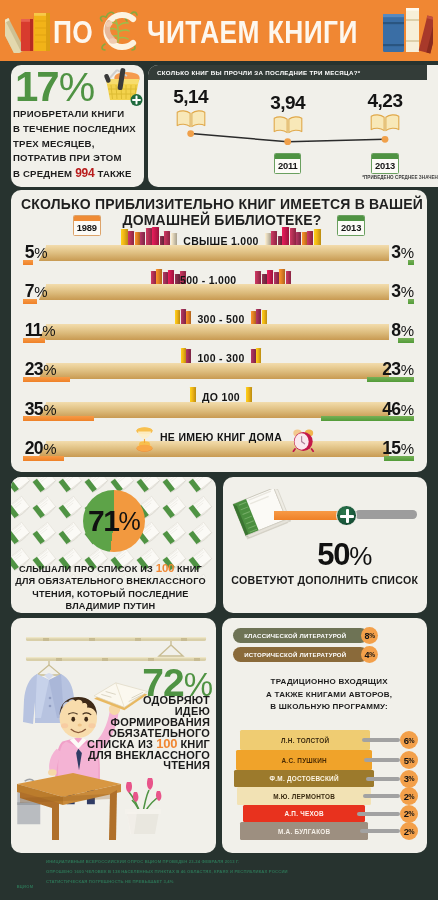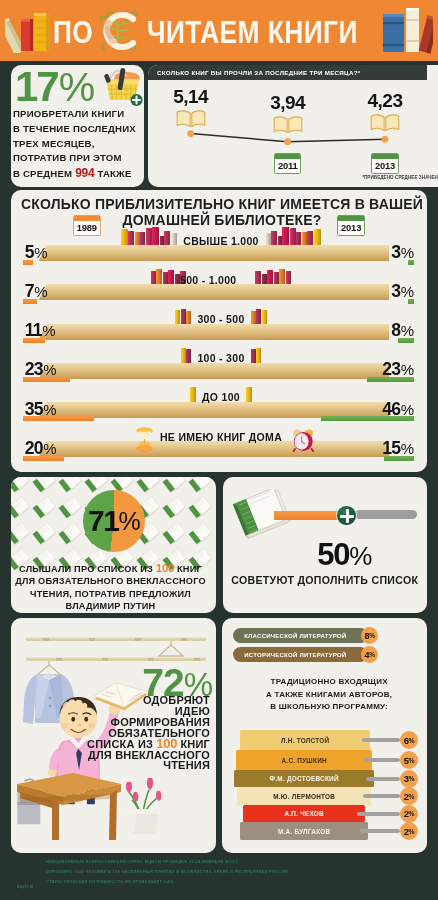--- a/index.html
+++ b/index.html
@@ -453,21 +453,21 @@
       </svg>
     </div>
     <div class="pie"></div>
     <div class="pielbl">
         <span>71</span>
         <i>%</i>
       </div>
     <div class="p48txt">
       <div><span>СЛЫШАЛИ ПРО СПИСОК ИЗ </span><span class="or">100</span><span> КНИГ</span></div>
       <div>ДЛЯ ОБЯЗАТЕЛЬНОГО ВНЕКЛАССНОГО</div>
-      <div>ЧТЕНИЯ, ПОТРАТИВ ПРЕДЛОЖИЛ</div>
+      <div>ЧТЕНИЯ, КОТОРЫЙ ПОСЛЕДНИЕ</div>
       <div>ВЛАДИМИР ПУТИН</div>
     </div>
   </div>
 
   <div class="panel" id="p50">
     <div class="p50book">
       <svg width="62" height="52" viewBox="0 0 62 52">
         <g transform="rotate(-22 31 26)">
           <path d="M10 10 L54 10 L54 44 L10 44 Z" fill="#d9d6cb"></path>
           <path d="M10 6 L54 6 L54 40 L10 40 Z" fill="#fbfaf6" stroke="#c9c6ba" stroke-width=".9"></path>

